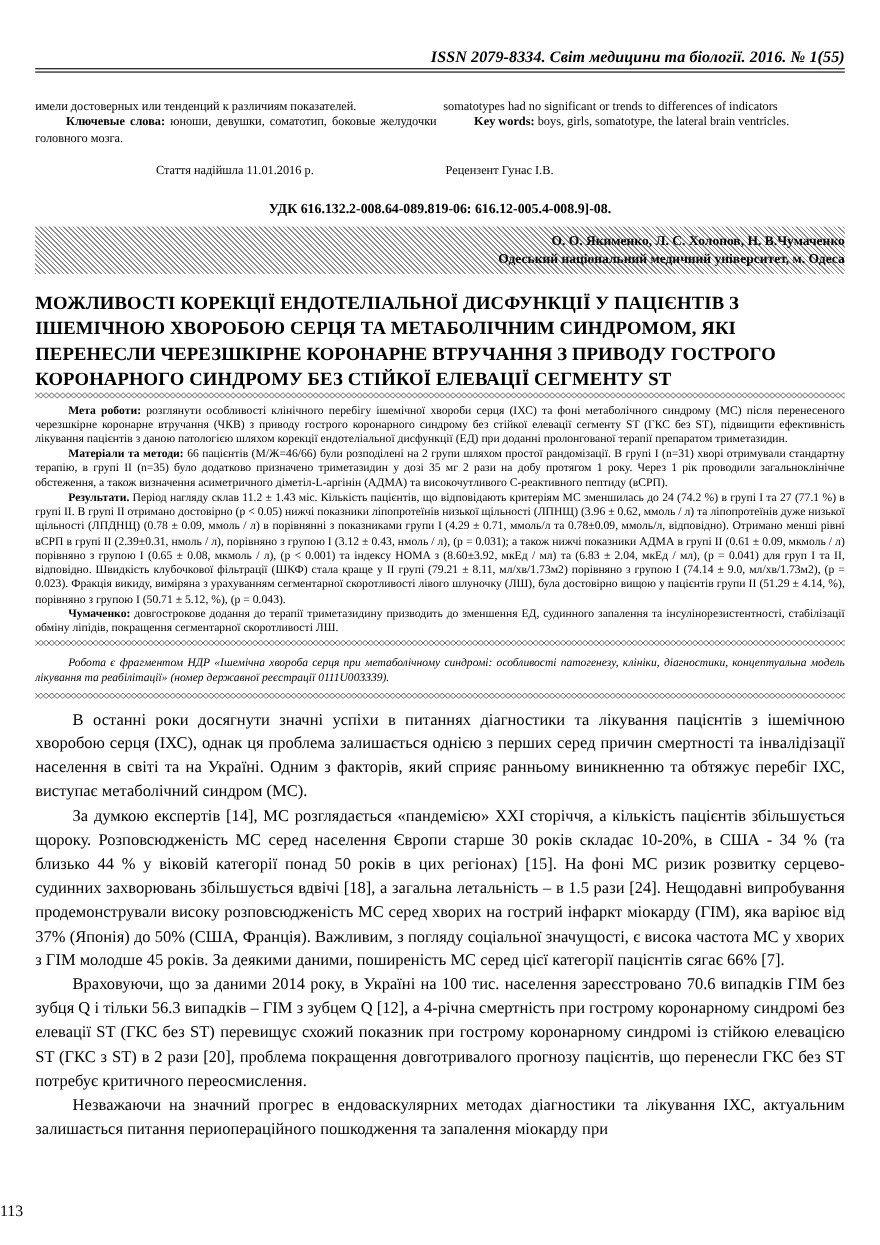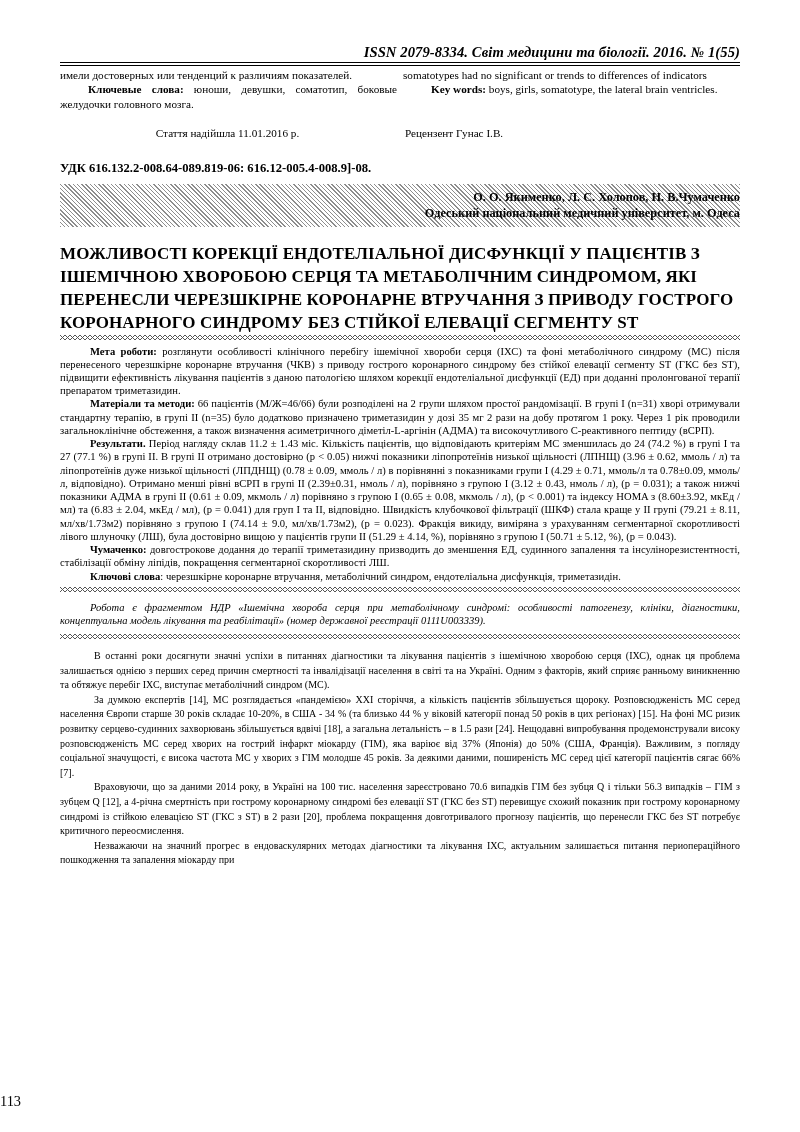--- a/index.html
+++ b/index.html
@@ -10,21 +10,21 @@
   body {
     font-family: "Liberation Serif", "DejaVu Serif", serif;
     color: #000000;
   }
   .page {
     width: 800px;
     height: 1132px;
     position: relative;
     background: #ffffff;
     box-sizing: border-box;
-    padding: 0 60px;
+    padding: 0 32px;
     overflow: hidden;
   }
 
   
   .runhead {
     padding-top: 44px;
     text-align: right;
     font-style: italic;
     font-weight: bold;
     font-size: 14.6px;
@@ -35,21 +35,21 @@
     margin-top: 2px;
     border-top: 1.6px solid #000;
     border-bottom: 0.8px solid #000;
     height: 2px;
   }
 
   
   .twocol {
     display: flex;
     gap: 6px;
-    margin-top: 2px;
+    margin-top: 24px;
     font-size: 11.2px;
     line-height: 1.28;
   }
   .twocol .col { width: 50%; }
   .twocol p { margin: 0; text-align: justify; }
   .twocol p.just-left { text-align: left; }
   .ind { text-indent: 28px; }
   .kw { font-weight: bold; }
 
   .submit-line {
@@ -59,21 +59,21 @@
   }
   .submit-line .half { width: 50%; }
   .submit-line .left { text-align: center; padding-right: 10px;}
   .submit-line .right { text-align: left; }
 
   
   .udc {
     margin-top: 22px;
     font-size: 12.6px;
     font-weight: bold;
-    text-align: left;
+    text-align: center;
   }
 
   
   .authors-band {
     margin-top: 8px;
     padding: 5px 0 6px 0;
     text-align: right;
     font-weight: bold;
     font-size: 12.3px;
     line-height: 1.32;
@@ -119,21 +119,21 @@
     font-style: italic;
     line-height: 1.3;
     text-align: justify;
     text-indent: 30px;
   }
   .note-zig-top { margin-top: 6px; }
 
   
   .body {
     margin-top: 10px;
-    font-size: 10px;
+    font-size: 15px;
     line-height: 1.46;
     text-align: justify;
   }
   .body p { margin: 0; text-indent: 34px; }
 
   .folio {
     position: absolute;
     left: 0;
     right: 0;
     bottom: 22px;
@@ -174,21 +174,20 @@
 
   <div class="title">МОЖЛИВОСТІ КОРЕКЦІЇ ЕНДОТЕЛІАЛЬНОЇ ДИСФУНКЦІЇ У ПАЦІЄНТІВ З ІШЕМІЧНОЮ ХВОРОБОЮ СЕРЦЯ ТА МЕТАБОЛІЧНИМ СИНДРОМОМ, ЯКІ ПЕРЕНЕСЛИ ЧЕРЕЗШКІРНЕ КОРОНАРНЕ ВТРУЧАННЯ З ПРИВОДУ ГОСТРОГО КОРОНАРНОГО СИНДРОМУ БЕЗ СТІЙКОЇ ЕЛЕВАЦІЇ СЕГМЕНТУ ST</div>
 
   <div class="zig"></div>
 
   <div class="abstract">
     <p><span class="lbl">Мета роботи:</span><span> розглянути особливості клінічного перебігу ішемічної хвороби серця (ІХС) та фоні метаболічного синдрому (МС) після перенесеного черезшкірне коронарне втручання (ЧКВ) з приводу гострого коронарного синдрому без стійкої елевації сегменту ST (ГКС без ST), підвищити ефективність лікування пацієнтів з даною патологією шляхом корекції ендотеліальної дисфункції (ЕД)  при доданні пролонгованої терапії препаратом триметазидин.</span></p>
     <p><span class="lbl">Матеріали та методи:</span><span> 66 пацієнтів (М/Ж=46/66) були розподілені на 2 групи шляхом простої рандомізації. В групі I (n=31) хворі отримували стандартну терапію, в групі II (n=35) було додатково призначено триметазидин у дозі 35 мг 2 рази на добу протягом 1 року. Через 1 рік проводили загальноклінічне обстеження, а також визначення асиметричного діметіл-L-аргінін (АДМА) та високочутливого C-реактивного пептиду (вСРП).</span></p>
     <p><span class="lbl">Результати.</span><span> Період нагляду склав 11.2 ± 1.43 міс. Кількість пацієнтів, що відповідають критеріям МС зменшилась до 24 (74.2 %) в групі I та 27 (77.1 %) в групі II. В групі II отримано достовірно (p &lt; 0.05) нижчі показники ліпопротеїнів низької щільності (ЛПНЩ) (3.96 ± 0.62, ммоль / л) та ліпопротеїнів дуже низької щільності (ЛПДНЩ) (0.78 ± 0.09, ммоль / л) в порівнянні з показниками групи I (4.29 ± 0.71, ммоль/л та 0.78±0.09, ммоль/л, відповідно). Отримано менші рівні вСРП в групі II (2.39±0.31, нмоль / л), порівняно з групою I (3.12 ± 0.43, нмоль / л), (p = 0.031); а також нижчі показники АДМА в групі II (0.61 ± 0.09, мкмоль / л) порівняно з групою I (0.65 ± 0.08, мкмоль / л), (p &lt; 0.001) та індексу HOMA з (8.60±3.92, мкЕд / мл) та (6.83 ± 2.04, мкЕд / мл), (p = 0.041) для груп I та II, відповідно. Швидкість клубочкової фільтрації (ШКФ) стала краще у II групі (79.21 ± 8.11, мл/хв/1.73м2) порівняно з групою I (74.14 ± 9.0, мл/хв/1.73м2), (p = 0.023). Фракція викиду, виміряна з урахуванням сегментарної скоротливості лівого шлуночку (ЛШ), була достовірно вищою у пацієнтів групи II (51.29 ± 4.14, %), порівняно з групою I (50.71 ± 5.12, %), (p = 0.043).</span></p>
     <p><span class="lbl">Чумаченко:</span><span> довгострокове додання до терапії триметазидину призводить до зменшення ЕД, судинного запалення та інсулінорезистентності, стабілізації обміну ліпідів, покращення сегментарної скоротливості ЛШ.</span></p>
-    <p><span class="lbl">Ключові слова</span><span>: черезшкірне коронарне втручання, метаболічний синдром, ендотеліальна дисфункція, триметазидін.</span></p>
   </div>
 
   <div class="zig"></div>
 
   <div class="note">Робота є фрагментом НДР «Ішемічна хвороба серця при метаболічному синдромі: особливості патогенезу, клініки, діагностики, концептуальна модель лікування та реабілітації» (номер державної реєстрації 0111U003339).</div>
 
   <div class="zig note-zig-top"></div>
 
   <div class="body">
     <p>В останні роки досягнути значні успіхи в питаннях діагностики та лікування пацієнтів з ішемічною хворобою серця (ІХС), однак ця проблема залишається однією з перших серед причин смертності та інвалідізації населення в світі та на Україні. Одним з факторів, який сприяє ранньому виникненню та обтяжує перебіг ІХС, виступає метаболічний синдром (МС).</p>

